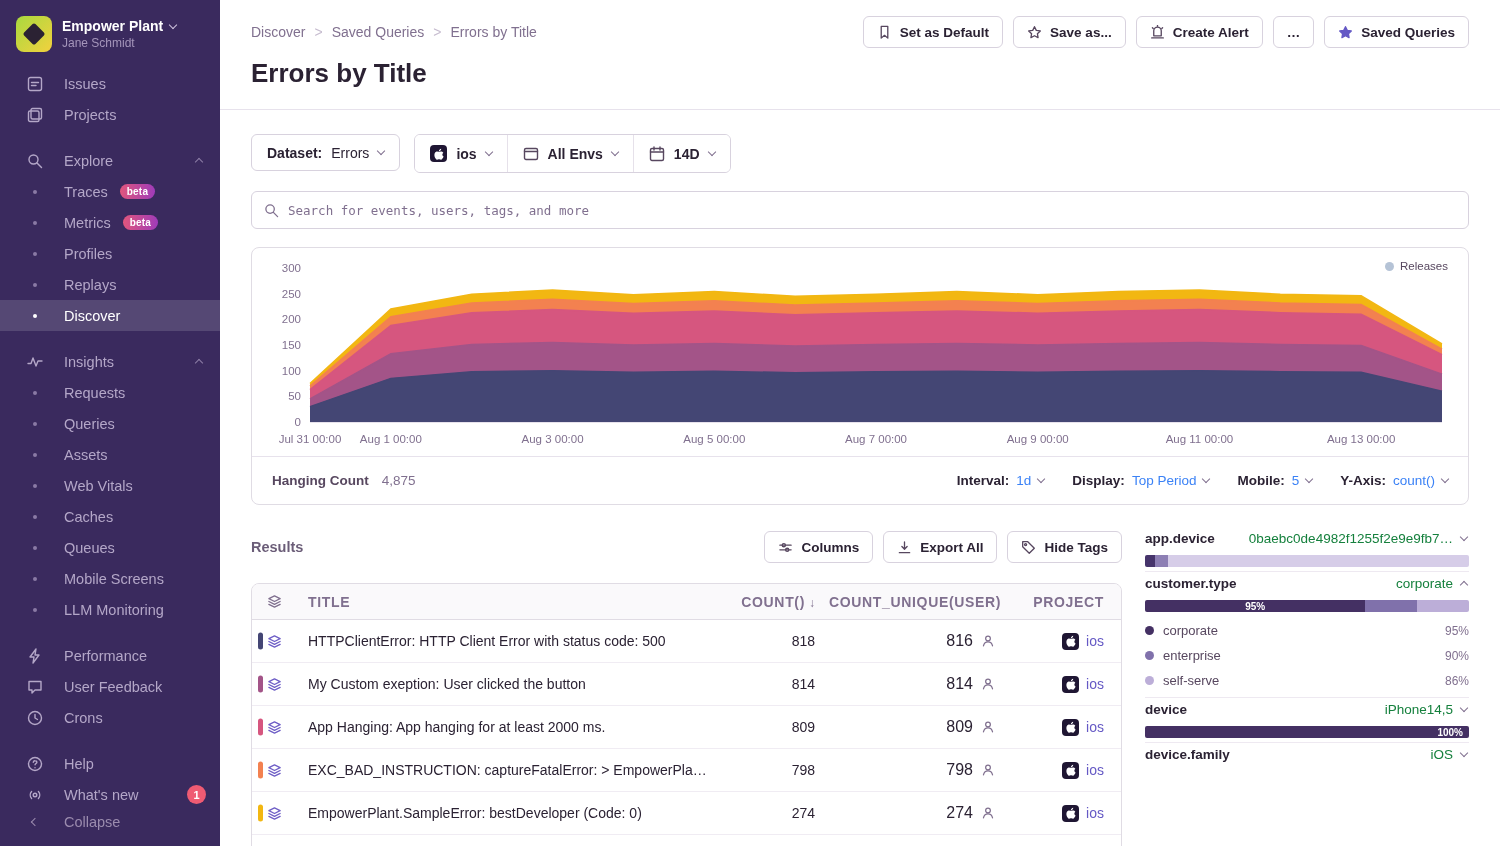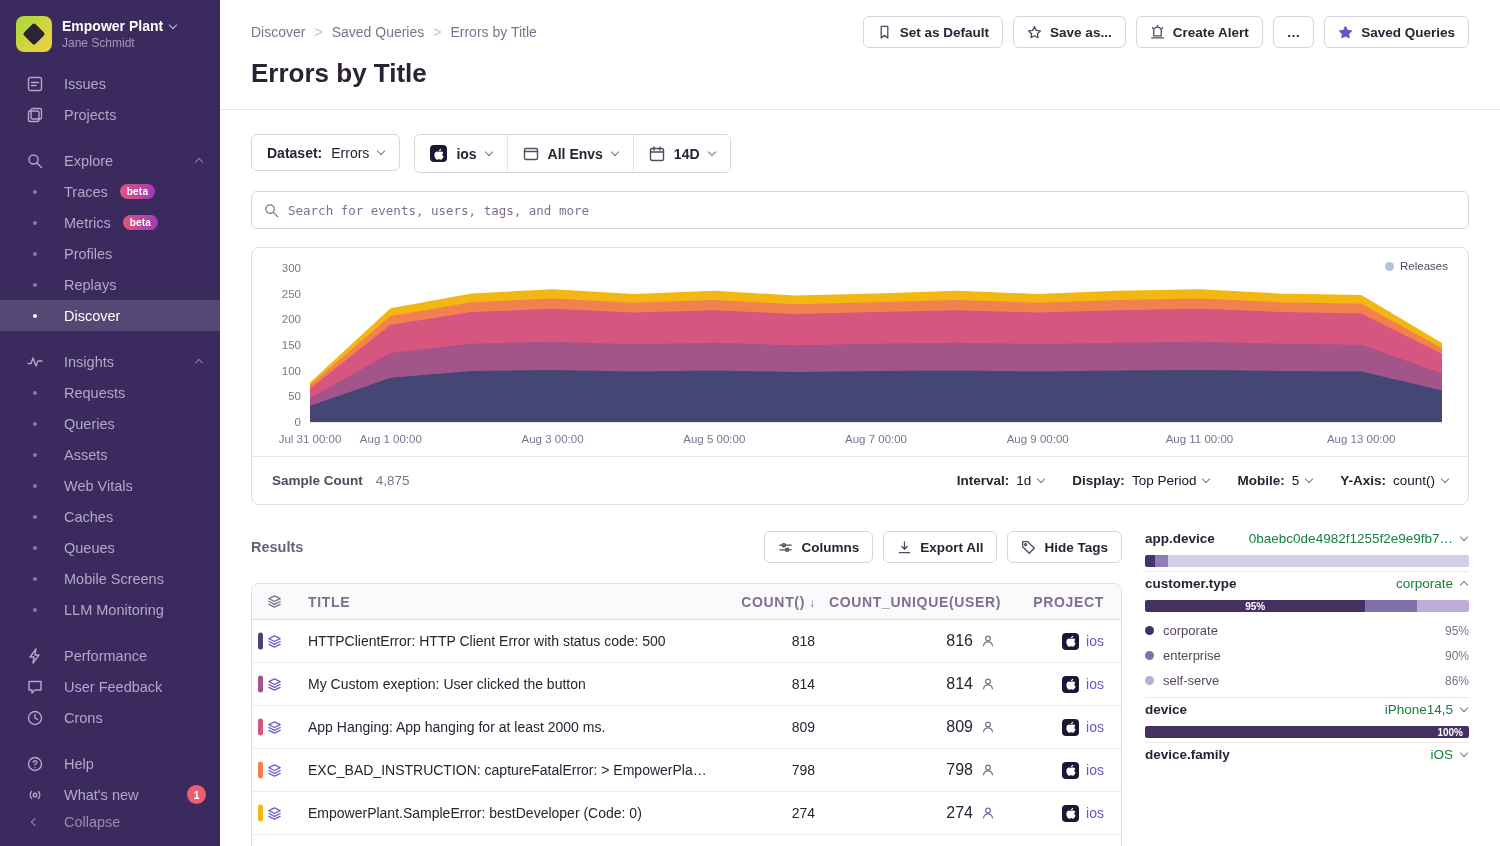--- a/index.html
+++ b/index.html
@@ -77,21 +77,21 @@
   .releases { position:absolute; top:12px; right:20px; display:flex; align-items:center; gap:6px;
               font-size:11.5px; color:#57475f; cursor:pointer; }
   .releases .rdot { width:9px; height:9px; border-radius:50%; }
   .chart-footer { border-top:1px solid #e7e2ec; height:48px; display:flex; align-items:center;
                   padding:0 20px; font-size:13.5px; }
   .sample { color:#80708f; display:flex; gap:13px; align-items:center; }
   .sample .lbl { font-weight:700; color:#57475f; }
   .foot-dds { margin-left:auto; display:flex; gap:28px; }
   .fdd { display:flex; align-items:center; gap:7px; cursor:pointer; }
   .fdd .lbl { font-weight:700; color:#2b2233; }
-  .fdd .val { color:#0f172a; }
+  .fdd .val { color:#3b82f6; }
   .fdd .chev { color:#80708f; }
 
   
   .results-wrap { display:flex; gap:23px; margin-top:26px; }
   .results-left { width:871px; flex-shrink:0; }
   .results-head { display:flex; justify-content:space-between; align-items:center; margin-bottom:20px; }
   .results-title { font-weight:700; font-size:14.5px; color:#6b5d78; }
   .rbtns { display:flex; gap:10px; }
   .table { border:1px solid #e0dce4; border-radius:8px 8px 0 0; overflow:hidden; background:#fff; }
   .trow, .thead { display:grid; grid-template-columns:44px 1fr 120px 180px 112px; align-items:center; }
@@ -447,21 +447,21 @@
               <text x="939.4285714285714" y="187" text-anchor="middle" font-size="11.5" fill="#80708f">Aug 11 00:00</text>
               <text x="1101.142857142857" y="187" text-anchor="middle" font-size="11.5" fill="#80708f">Aug 13 00:00</text>
             </svg>
           <div class="releases">
             <span class="rdot" style="background: rgb(181, 195, 214);"></span>
             <span>Releases</span>
           </div>
         </div>
         <div class="chart-footer">
           <div class="sample">
-            <span class="lbl">Sample Count</span>
+            <span class="lbl">Hanging Count</span>
             <span>4,875</span>
           </div>
           <div class="foot-dds">
             <div class="fdd">
               <span class="lbl">Interval:</span>
               <span class="val">1d</span>
               <span class="chev dn"></span>
             </div>
             <div class="fdd">
               <span class="lbl">Display:</span>

